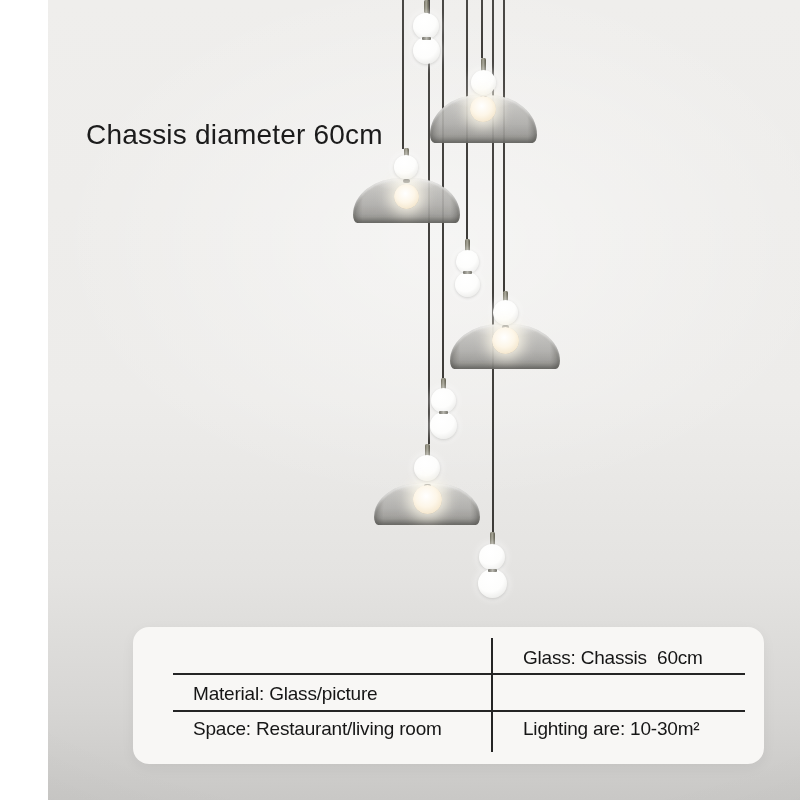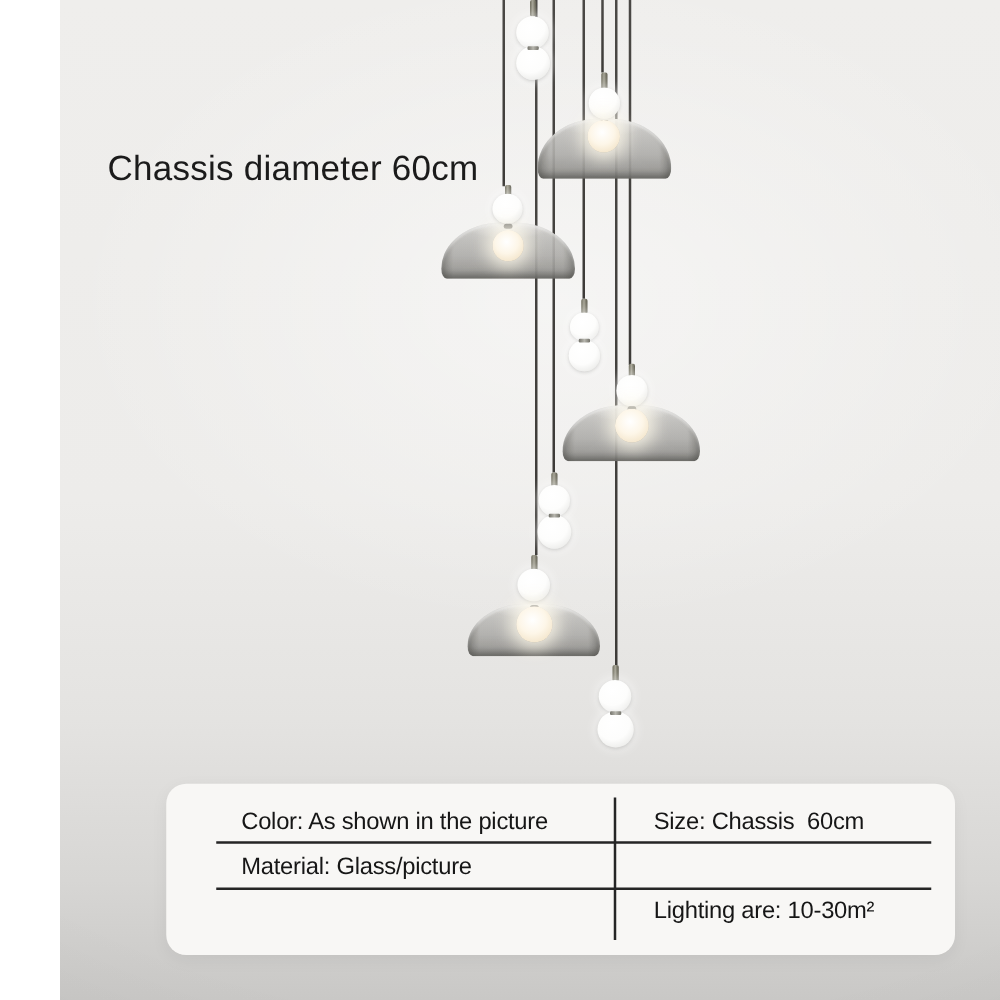--- a/index.html
+++ b/index.html
@@ -142,19 +142,19 @@
       <div class="sphere" style="left: 429.5px; top: 568.5px; width: 29px; height: 29px;"></div>
     </div>
 
   <div class="title">Chassis diameter 60cm</div>
 
   <div class="spec-card">
     <div class="v-divider"></div>
     <div class="h-line h1"></div>
     <div class="h-line h2"></div>
 
-    <div class="cell l row0">Color: As shown in the picture</div>
     <div class="cell l row1">Material: Glass/picture</div>
-    <div class="cell r row0">Size: Chassis  60cm</div>
+    <div class="cell l row2">Space: Restaurant/living room</div>
+    <div class="cell r row0">Glass: Chassis  60cm</div>
     <div class="cell r row2">Lighting are: 10-30m²</div>
   </div>
 
 </div>
 
 </body></html>

